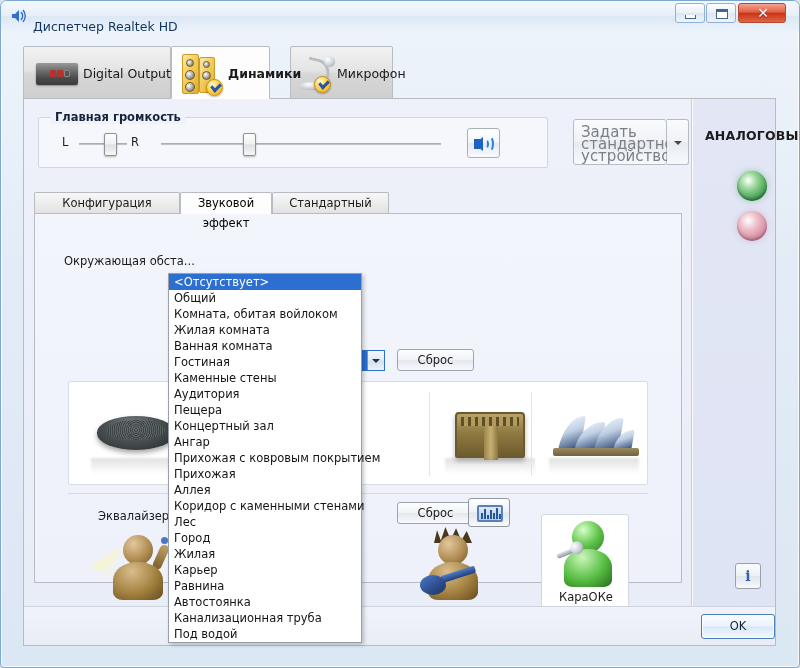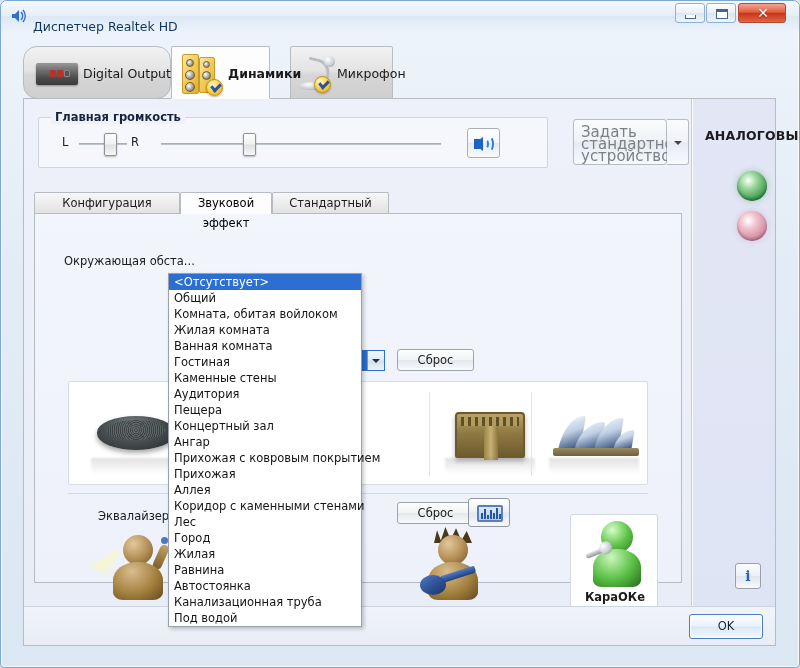--- a/index.html
+++ b/index.html
@@ -66,21 +66,21 @@
     border-radius: 2px 2px 0 0;
   }
   .devtab.active {
     background: #fdfdfd;
     border-bottom-color: #fdfdfd;
     z-index: 4;
   }
   .devtab .lbl {
     position: absolute; font-size: 12.5px; color: #1a1a1a; white-space: nowrap;
   }
-  #devtab-digital { left: 0; width: 148px; border-radius: 14px; }
+  #devtab-digital { left: 0; width: 148px; }
   #devtab-digital .lbl { left: 59px; top: 19px; }
   #devtab-speakers { left: 148px; width: 99px; font-weight: bold; }
   #devtab-speakers .lbl { left: 56px; top: 19px; }
   #devtab-mic { left: 267px; width: 103px; }
   #devtab-mic .lbl { left: 46px; top: 19px; }
 
   
   .ico-digital {
     position: absolute; left: 12px; top: 16px; width: 42px; height: 22px;
     background: linear-gradient(180deg,#9a9a9a 0%,#6e6e6e 35%,#4a4a4a 70%,#3a3a3a 100%);
@@ -408,22 +408,22 @@
   }
   .preset .pbtn {
     position:absolute; left: 28px; top: 79px; width: 78px; height: 25px;
     border: 1px solid #9ea4ae; border-radius: 3px;
     background: linear-gradient(180deg,#fdfefe 0%,#f0f2f6 48%,#e3e7ee 52%,#f8fafc 100%);
     font-size: 11.5px; color: #1a1a1a; text-align: center; line-height: 23px;
   }
 
   
   #karaoke-card {
-    position:absolute; left: 546px; top: 415px; width: 88px; height: 127px;
-    background: #ffffff; border: 1px solid #d3d8e2; border-radius: 3px; font-weight: bold;
+    position:absolute; left: 517px; top: 415px; width: 88px; height: 127px;
+    background: #ffffff; border: 1px solid #d3d8e2; border-radius: 3px;
   }
   #karaoke-figure { position:absolute; left: 14px; top: 6px; width: 60px; height: 66px; }
   #karaoke-figure .head {
     position:absolute; left: 16px; top: 0; width: 32px; height: 32px; border-radius:50%;
     background: radial-gradient(circle at 35% 28%, #d6ffc9 0%, #61c44b 50%, #2e7a21 100%);
   }
   #karaoke-figure .body {
     position:absolute; left: 8px; top: 28px; width: 48px; height: 38px;
     border-radius: 48% 48% 18% 18%;
     background: radial-gradient(ellipse at 38% 22%, #c9f7ba 0%, #57bd42 55%, #27691c 100%);
@@ -492,21 +492,21 @@
     position:absolute; right: 14px; top: -44px; width: 26px; height: 26px;
     border: 1px solid #9aa0a9; border-radius: 3px;
     background: linear-gradient(180deg,#fbfcfe 0%,#edf0f5 48%,#e1e6ed 52%,#f7f9fc 100%);
   }
   #info-button .glyph {
     position:absolute; left: 0; top: 0; width: 24px; height: 24px;
     text-align:center; line-height: 24px; font-size: 14px; font-weight: bold;
     color: #2c63b5; font-family: "DejaVu Serif", serif;
   }
   #ok-button {
-    position:absolute; right: 12px; top: 7px; width: 74px; height: 25px;
+    position:absolute; right: 0; top: 7px; width: 74px; height: 25px;
     border: 1px solid #4a7eb8; border-radius: 3px;
     background: linear-gradient(180deg,#fbfdff 0%,#eaf2fb 48%,#d9e8f8 52%,#f2f8fe 100%);
     box-shadow: inset 0 0 0 1px rgba(255,255,255,.85);
     font-size: 11.5px; color:#14243c; text-align:center; line-height: 23px;
   }
 
   
   #env-dropdown {
     position: absolute; left: 167px; top: 272px; width: 194px;
     background: #ffffff;
@@ -750,19 +750,20 @@
       <div class="opt">Пещера</div>
       <div class="opt">Концертный зал</div>
       <div class="opt">Ангар</div>
       <div class="opt">Прихожая с ковровым покрытием</div>
       <div class="opt">Прихожая</div>
       <div class="opt">Аллея</div>
       <div class="opt">Коридор с каменными стенами</div>
       <div class="opt">Лес</div>
       <div class="opt">Город</div>
       <div class="opt">Жилая</div>
+      <div class="opt">Карьер</div>
       <div class="opt">Равнина</div>
       <div class="opt">Автостоянка</div>
       <div class="opt">Канализационная труба</div>
       <div class="opt">Под водой</div>
     </div>
 
 </div>
 
 </body></html>

